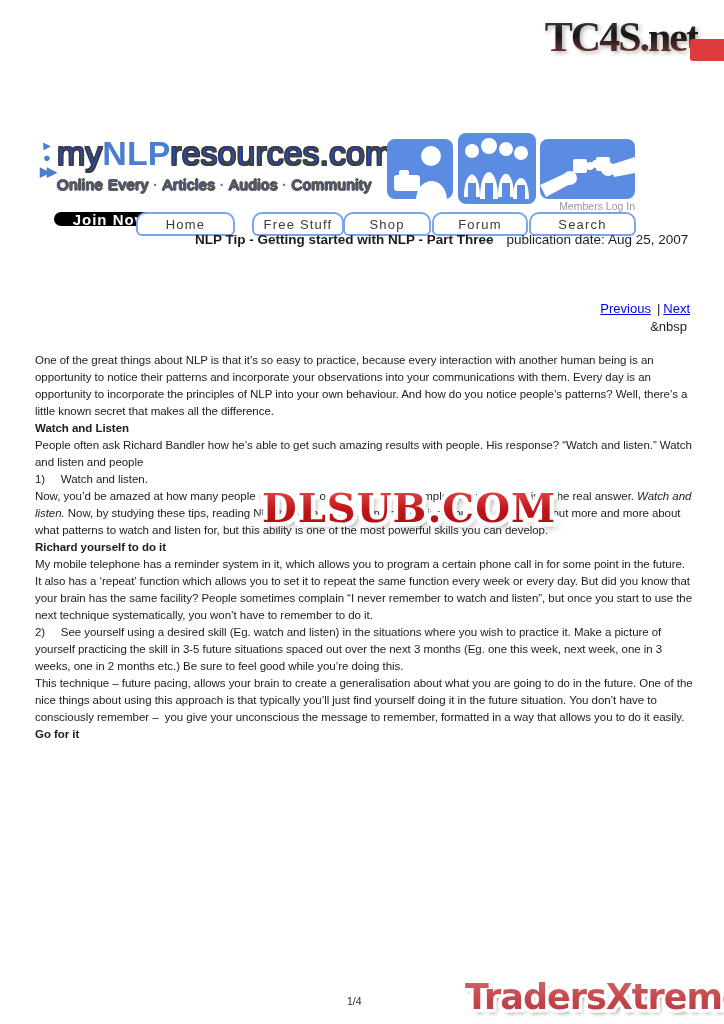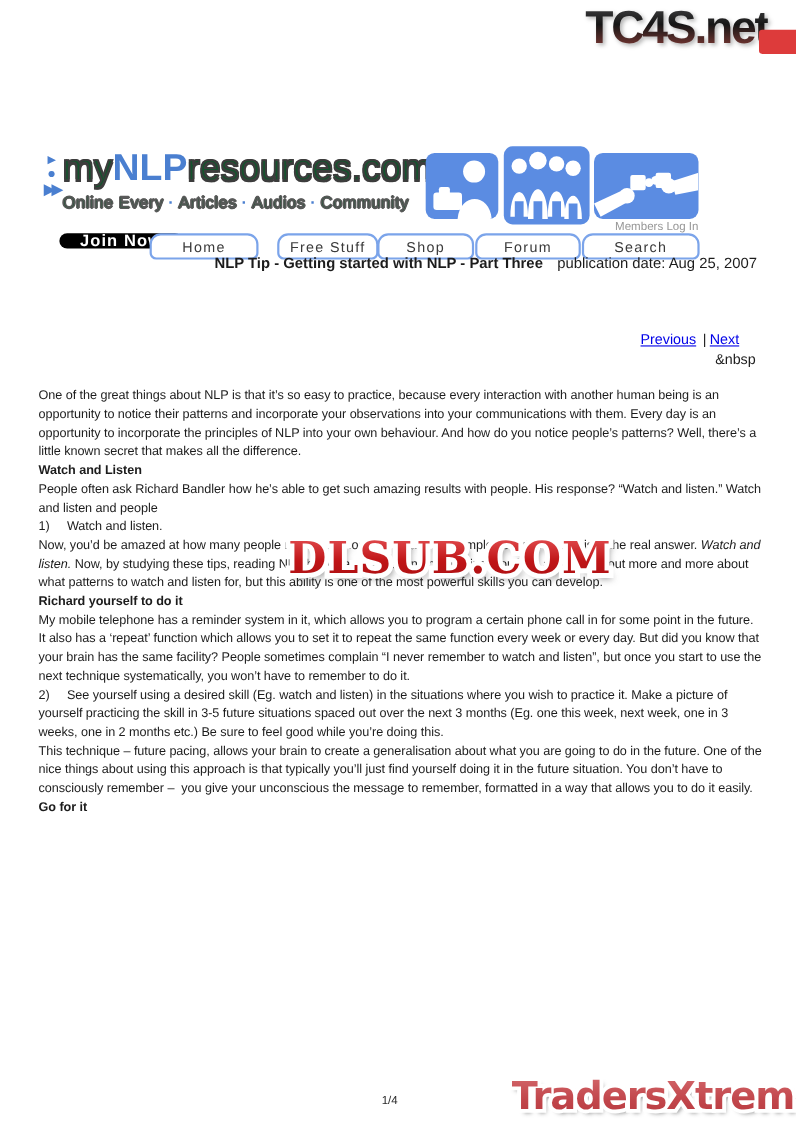--- a/index.html
+++ b/index.html
@@ -2,36 +2,36 @@
 <html><head>
 <meta charset="utf-8">
 <style>
   html,body{margin:0;padding:0;background:#e9e9e9;}
   .page{
     position:relative;width:724px;height:1024px;margin:0 auto;
     background:#ffffff;overflow:hidden;
     font-family:"Liberation Sans",sans-serif;color:#1c1c1c;
   }
   
-  .tc4s{position:absolute;top:1px;right:26px;height:52px;}
+  .tc4s{position:absolute;top:13px;right:26px;height:52px;font-family:Liberation Serif, serif;}
   .tc4s-text{
     font-weight:bold;font-size:42px;letter-spacing:-2px;
     background:linear-gradient(180deg,#4a4a4c 0%,#161616 45%,#6e3430 85%,#8a4038 100%);
     -webkit-background-clip:text;background-clip:text;-webkit-text-fill-color:transparent;
     filter:drop-shadow(2px 2px 2px rgba(0,0,0,.30));
   }
   .tc4s-box{position:absolute;right:-36px;top:26px;width:44px;height:22px;background:#dd3b3b;border-radius:3px;}
   
   .brand{position:absolute;left:37px;top:135px;display:flex;align-items:flex-start;}
   .brand-icon{display:flex;flex-direction:column;align-items:center;width:20px;margin-top:6px;color:#4a7fd0;line-height:1;}
   .bi-play{font-size:10px;}
   .bi-dot{font-size:13px;margin:0px 0 1px;}
   .bi-ff{font-size:13px;font-weight:bold;letter-spacing:-3px;}
   .hollow{
-    color:#14532d;-webkit-text-stroke:1.5px #3d3d3d;
+    color:#1d4ed8;-webkit-text-stroke:1.5px #3d3d3d;
     text-shadow:-1px -1px 0 #3d3d3d,1px -1px 0 #3d3d3d,-1px 1px 0 #3d3d3d,1px 1px 0 #3d3d3d;
   }
   .brand-name{font-size:34px;line-height:36px;letter-spacing:0px;white-space:nowrap;}
   .brand-name .nlp{color:#4a7fd0;font-weight:bold;-webkit-text-stroke:0;text-shadow:none;}
   .brand-tagline{font-size:15px;margin-top:5px;letter-spacing:.5px;white-space:nowrap;}
   .brand-tagline .hollow{
     -webkit-text-stroke:1px #5a5a5a;
     text-shadow:-1px 0 0 #5a5a5a,1px 0 0 #5a5a5a,0 -1px 0 #5a5a5a,0 1px 0 #5a5a5a;
   }
   .tag-sep{color:#4a7fd0;font-weight:bold;margin:0 4px;}
@@ -55,21 +55,21 @@
   .tab-home{left:136px;width:99px;}
   .tab-free{left:252px;width:92px;}
   .tab-shop{left:343px;width:88px;}
   .tab-forum{left:432px;width:96px;}
   .tab-search{left:529px;width:107px;}
   
   .art-title-row{position:absolute;left:195px;top:232px;font-size:13.5px;white-space:nowrap;}
   .art-title{font-weight:bold;}
   .art-pub{margin-left:13px;}
   
-  .pager{position:absolute;top:301px;right:52px;font-size:13px;text-align:right;}
+  .pager{position:absolute;top:301px;right:34px;font-size:13px;text-align:right;}
   .pager a{color:#0000e8;text-decoration:underline;cursor:pointer;}
   .pager .sep{color:#1c1c1c;margin:0 3px 0 6px;}
   .nbsp-line{position:absolute;top:319px;right:37px;font-size:13px;color:#1c1c1c;}
   
   .article{position:absolute;left:35px;top:352px;width:658px;font-size:11.5px;line-height:17px;letter-spacing:-.05px;}
   .article p,.article h3{margin:0;font-size:11.5px;line-height:17px;}
   .article h3{font-weight:bold;}
   .b0{margin:0;}
   .b1{margin-top:13px;}
   .b2{margin-top:19px;}

